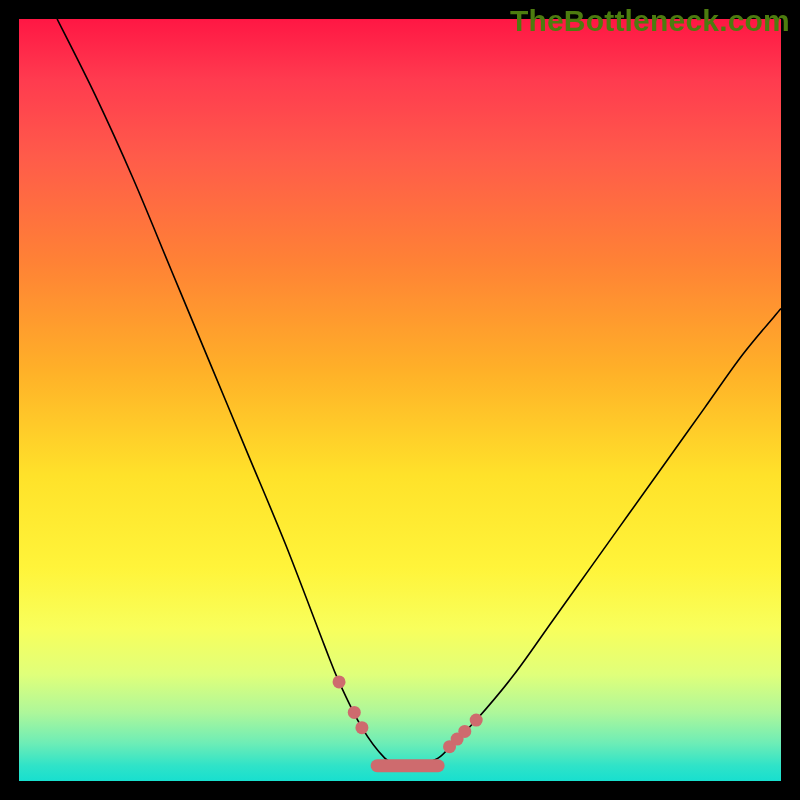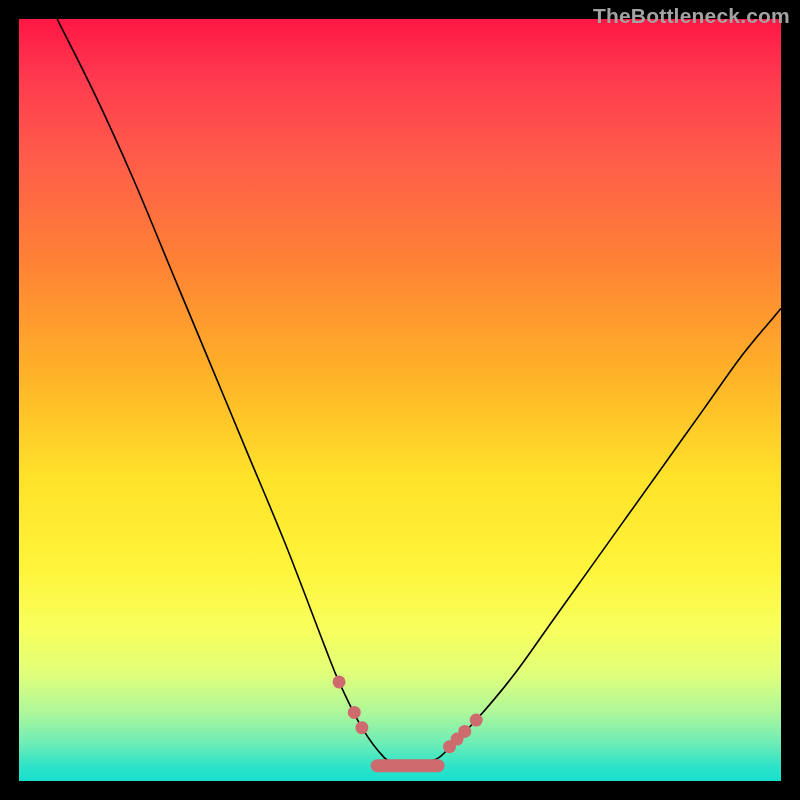--- a/index.html
+++ b/index.html
@@ -14,22 +14,22 @@
   .outer {
     position: relative;
     width: 800px;
     height: 800px;
     background: #000;
   }
   .watermark {
     position: absolute;
     top: 4px;
     right: 10px;
-    color: #a3a3a3;
-    font-size: 21px;
+    color: #4d7c0f;
+    font-size: 30px;
     font-weight: 600;
     letter-spacing: 0.2px;
     z-index: 50;
   }
   .plot {
     position: absolute;
     left: 19px;
     top: 19px;
     width: 762px;
     height: 762px;

